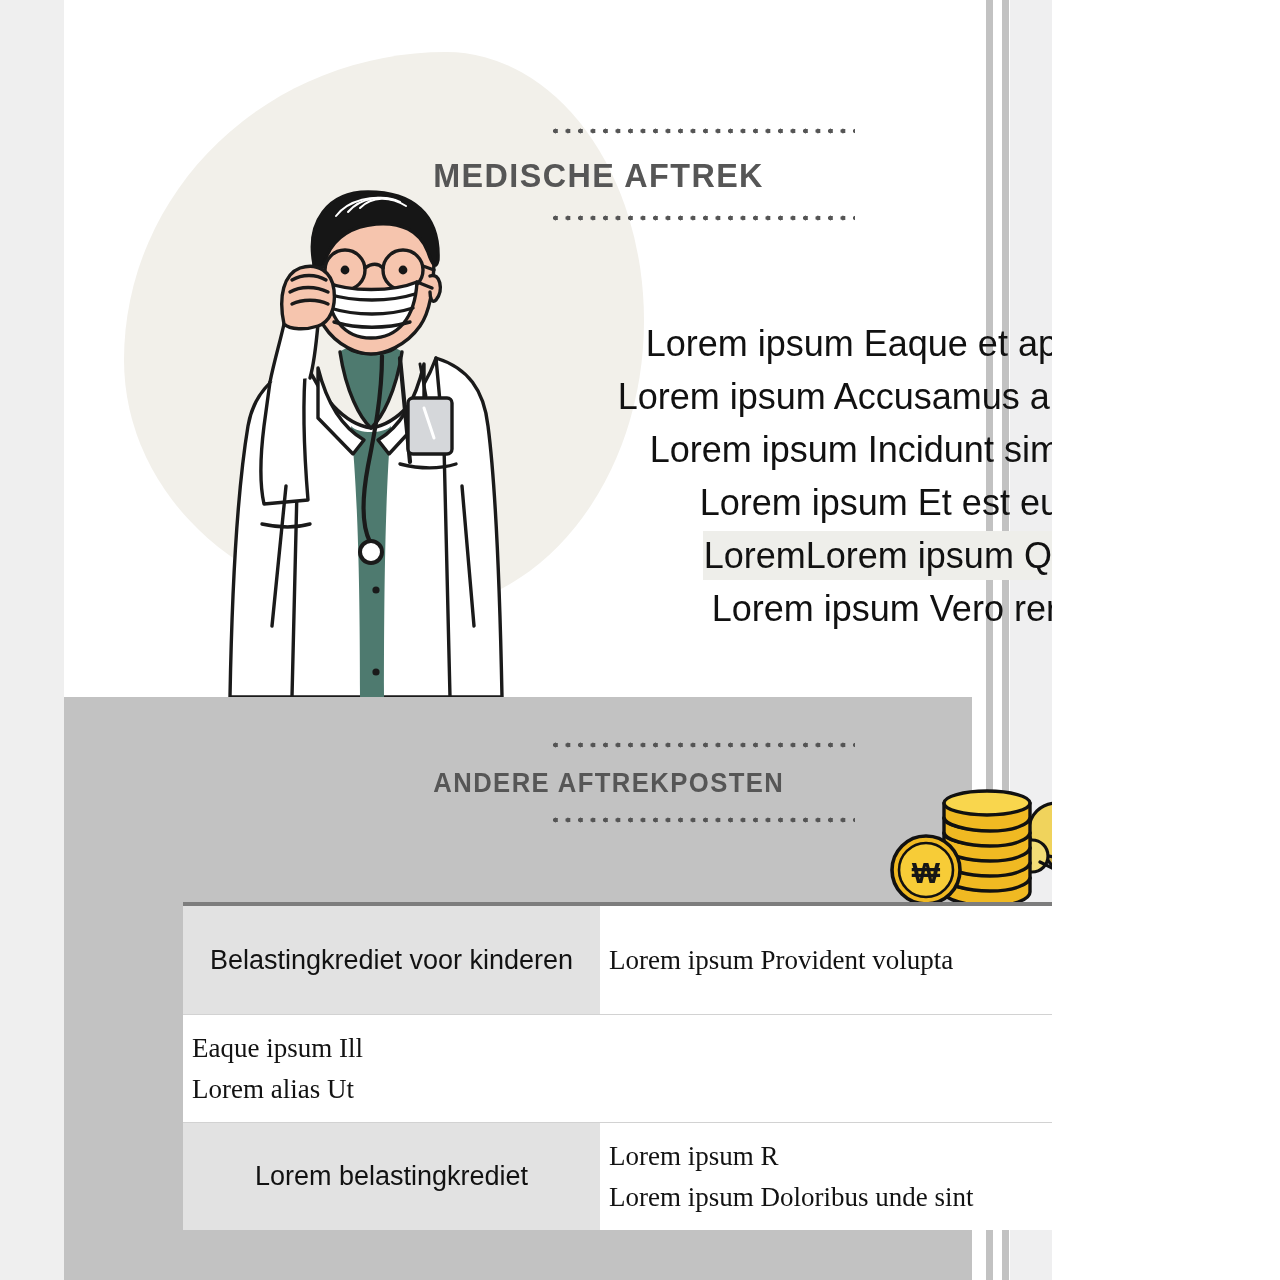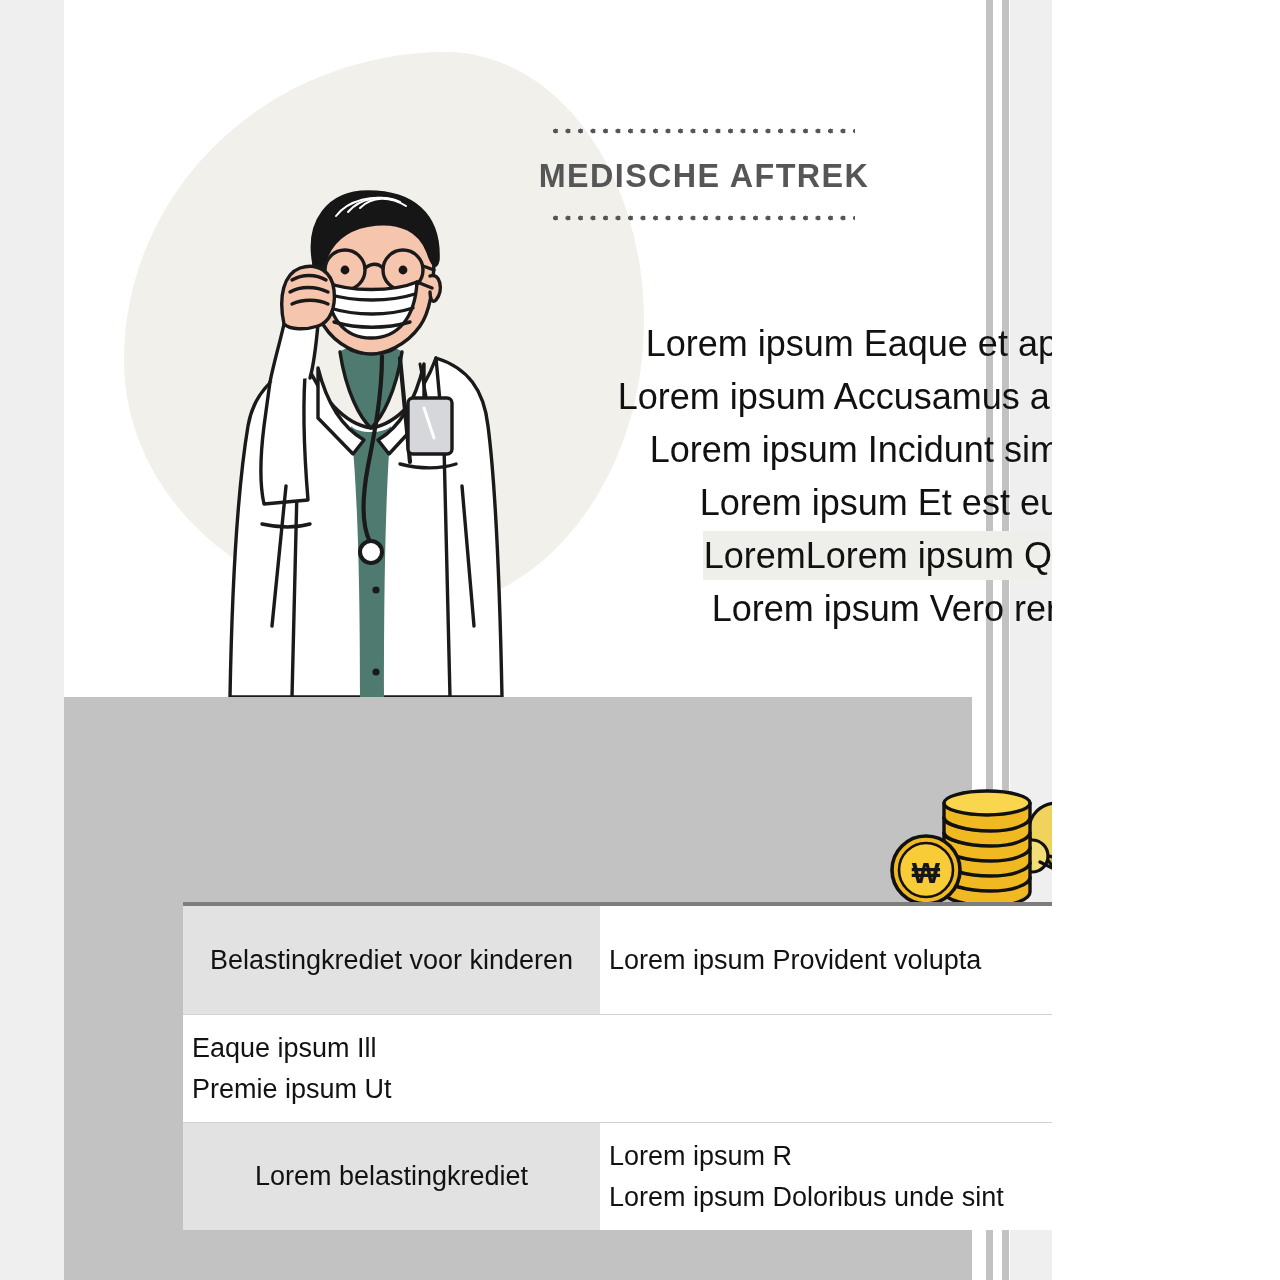--- a/index.html
+++ b/index.html
@@ -89,21 +89,20 @@
     align-items: center;
     justify-content: center;
     font-size: 28px;
     letter-spacing: 0.5px;
     z-index: 6;
   }
 
   
   .section-head {
     position: absolute;
-    text-align: center;
     z-index: 5;
   }
   .dot-rule {
     height: 6px;
     background-image: radial-gradient(circle at 2.5px 3px, #555 2.4px, rgba(0,0,0,0) 2.6px);
     background-size: 12.5px 6px;
     background-repeat: repeat-x;
     margin: 0 auto;
   }
   .head-title {
@@ -193,21 +192,21 @@
     background: #ffffff;
     display: flex;
     flex-direction: column;
     justify-content: center;
     padding: 12px 0 12px 9px;
     box-sizing: border-box;
     font-size: 27px;
     line-height: 41px;
     color: #121212;
   }
-  .tbl-cell-value .val-line { display: block; white-space: nowrap; }
+  .tbl-cell-value .val-line { display: block; white-space: nowrap; font-family: Liberation Serif, serif; }
 </style>
 </head>
 <body>
 
 <div class="slide-root">
 
   <div class="page-body">
 
     <div class="hero-panel">
 
@@ -299,20 +298,25 @@
         <span class="copy-line"><span>Lorem ipsum Eaque et aperiam et lib</span></span>
         <span class="copy-line"><span>Lorem ipsum Accusamus aut et alias h</span></span>
         <span class="copy-line"><span>Lorem ipsum Incidunt similique ut qu</span></span>
         <span class="copy-line"><span>Lorem ipsum Et est eum voluptas</span></span>
         <span class="copy-line is-highlighted"><span>LoremLorem ipsum Quam natLor</span></span>
         <span class="copy-line"><span>Lorem ipsum Vero rerum quia vo</span></span>
       </div>
 
     </div>
 
+    <div class="section-head" id="other-head">
+      <div class="dot-rule"></div>
+      <div class="head-title">ANDERE AFTREKPOSTEN</div>
+      <div class="dot-rule"></div>
+    </div>
 
     <div class="coins-art">
       <svg viewBox="0 0 220 140" xmlns="http://www.w3.org/2000/svg">
 
         <g stroke="#111111" stroke-width="3.2" stroke-linecap="round">
           <circle cx="182" cy="78" r="22" fill="#c9a94a"></circle>
           <circle cx="172" cy="60" r="27" fill="#f0d35c"></circle>
           <circle cx="148" cy="86" r="16" fill="#f3dd76"></circle>
           <path d="M172 82 L172 132" fill="none"></path>
           <path d="M172 100 L156 92" fill="none"></path>
@@ -347,21 +351,21 @@
       <div class="tbl-row">
         <div class="tbl-cell tbl-cell-label">Belastingkrediet voor kinderen</div>
         <div class="tbl-cell tbl-cell-value">
           <span class="val-line">Lorem ipsum Provident volupta</span>
         </div>
       </div>
 
       <div class="tbl-row">
         <div class="tbl-cell tbl-cell-value">
           <span class="val-line">Eaque ipsum Ill</span>
-          <span class="val-line">Premie ipsum Ut</span>
+          <span class="val-line">Lorem alias Ut</span>
         </div>
       </div>
 
       <div class="tbl-row">
         <div class="tbl-cell tbl-cell-label">Lorem belastingkrediet</div>
         <div class="tbl-cell tbl-cell-value">
           <span class="val-line">Lorem ipsum R</span>
           <span class="val-line">Lorem ipsum Doloribus unde sint</span>
         </div>
       </div>

